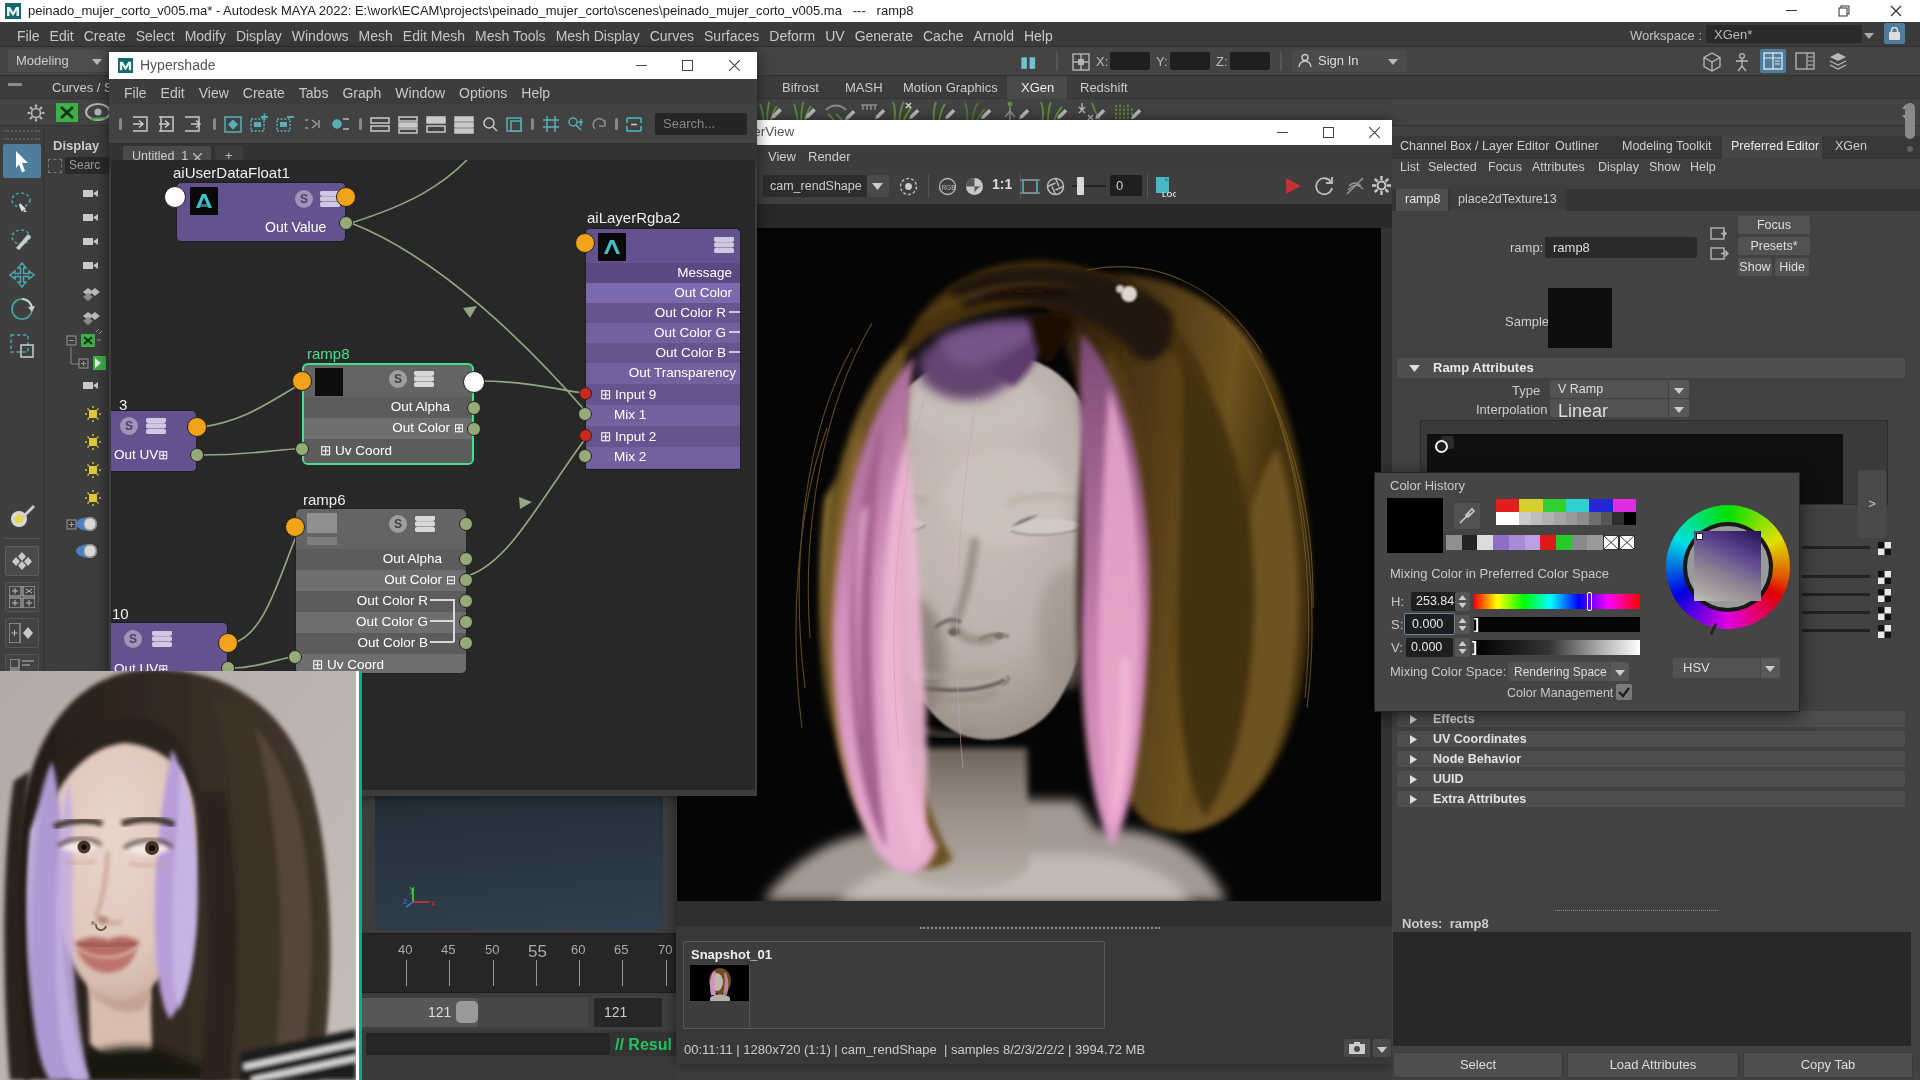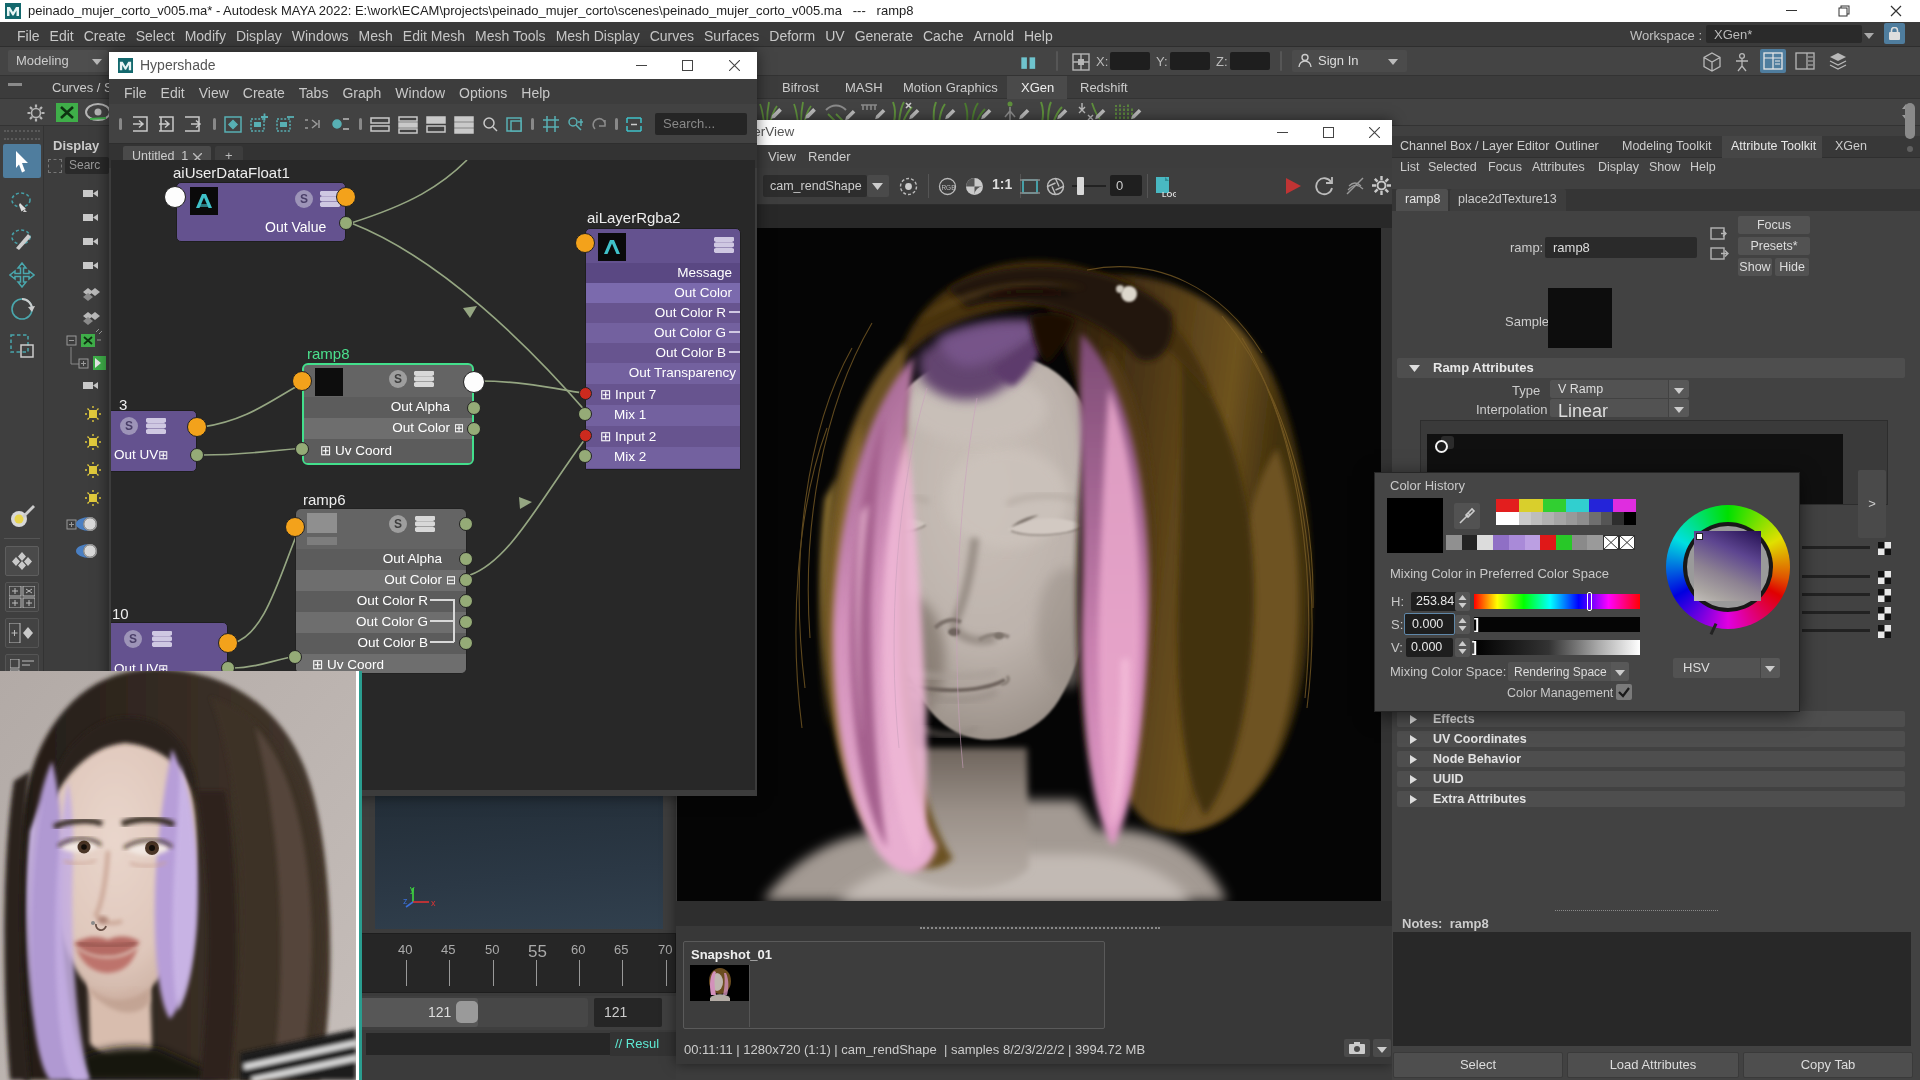--- a/index.html
+++ b/index.html
@@ -348,21 +348,21 @@
       <div class="abs" style="left:100px;top:3px;width:22px;height:22px;background:#9a9a9a;border-radius:5px;"></div>
     </div>
     <div class="abs" style="left:484px;top:2px;width:68px;height:29px;background:#262626;border-radius:2px;">
         <div class="abs" style="left:10px;top:6px;color:#ccc;font-size:14px;">121</div>
       </div>
   </div>
 
   <div class="abs" style="left:0;top:102px;width:566px;height:28px;background:#3b3b3b;">
     <div class="abs" style="left:256px;top:1px;width:244px;height:22px;background:#262626;"></div>
     <div class="abs" style="left:500px;top:0;width:66px;height:24px;background:#333;"></div>
-    <div class="abs" style="left:505px;top:4px;color:#5eead4;font-size:13px;font-weight:normal;">// Resul</div>
+    <div class="abs" style="left:505px;top:4px;color:#22c55e;font-size:16px;font-weight:bold;">// Resul</div>
   </div>
 </div>
 
 <div class="abs" style="left:369px;top:796px;width:294px;height:137px;background:linear-gradient(175deg,#232e38 0%,#2b3845 60%,#31404e 100%);border-left:6px solid #3c3c3c;border-bottom:4px solid #3c3c3c;" id="viewport">
   <svg class="abs" style="left:28px;top:88px;" width="40" height="36" viewBox="0 0 40 36">
     <path d="M10 18 V4" stroke="#3fda3f" stroke-width="1.6"></path>
       <text x="7" y="8" fill="#3fda3f" font-size="9">y</text>
     <path d="M10 18 H26" stroke="#d33" stroke-width="1.6"></path>
       <text x="28" y="22" fill="#d33" font-size="9">x</text>
     <path d="M10 18 L3 23" stroke="#3a6fd8" stroke-width="1.6"></path>
@@ -614,21 +614,21 @@
   </div>
 </div>
 
 <div class="abs" style="left:1392px;top:126px;width:528px;height:954px;background:#404040;" id="rightdock">
 
   <div class="abs" style="left:0;top:10px;width:528px;height:22px;background:#383838;border-bottom:1px solid #2f2f2f;">
     <div class="abs txt" style="left:8px;top:3px;font-size:12.5px;">Channel Box / Layer Editor</div>
     <div class="abs txt" style="left:163px;top:3px;font-size:12.5px;">Outliner</div>
     <div class="abs txt" style="left:230px;top:3px;font-size:12.5px;">Modeling Toolkit</div>
     <div class="abs" style="left:330px;top:0;width:100px;height:22px;background:#464646;">
-        <div class="abs txt" style="left:9px;top:3px;font-size:12.5px;color:#e8e8e8;">Attribute Toolkit</div>
+        <div class="abs txt" style="left:9px;top:3px;font-size:12.5px;color:#e8e8e8;">Preferred Editor</div>
       </div>
     <div class="abs txt" style="left:443px;top:3px;font-size:12.5px;">XGen</div>
   </div>
 
   <div class="abs" style="left:0;top:32px;width:528px;height:20px;">
     <div class="abs txt" style="left:8px;top:2px;font-size:12.5px;">List</div>
     <div class="abs txt" style="left:36px;top:2px;font-size:12.5px;">Selected</div>
     <div class="abs txt" style="left:96px;top:2px;font-size:12.5px;">Focus</div>
     <div class="abs txt" style="left:140px;top:2px;font-size:12.5px;">Attributes</div>
     <div class="abs txt" style="left:206px;top:2px;font-size:12.5px;">Display</div>
@@ -931,21 +931,21 @@
                 <rect x="1" y="6.6" width="18" height="2.6" rx="1.3"></rect>
                 <rect x="1" y="12.2" width="18" height="2.6" rx="1.3"></rect>
               </g>
             </svg>
       <div class="abs" style="left:0;top:34px;width:156px;height:20px;background:#5a4883;color:#fff;font-size:13.5px;text-align:right;padding:2px 10px 0 0;">Message</div>
       <div class="abs" style="left:0;top:54px;width:156px;height:20px;background:#7b6aad;color:#fff;font-size:13.5px;text-align:right;padding:2px 10px 0 0;">Out Color</div>
       <div class="abs" style="left:0;top:74px;width:156px;height:20px;background:#67548f;color:#fff;font-size:13.5px;text-align:right;padding:2px 16px 0 0;">Out Color R</div>
       <div class="abs" style="left:0;top:94px;width:156px;height:20px;background:#73619f;color:#fff;font-size:13.5px;text-align:right;padding:2px 16px 0 0;">Out Color G</div>
       <div class="abs" style="left:0;top:114px;width:156px;height:20px;background:#67548f;color:#fff;font-size:13.5px;text-align:right;padding:2px 16px 0 0;">Out Color B</div>
       <div class="abs" style="left:0;top:134px;width:156px;height:21px;background:#73619f;color:#fff;font-size:13.5px;text-align:right;padding:2px 6px 0 0;">Out Transparency</div>
-      <div class="abs" style="left:0;top:155px;width:156px;height:21px;background:#67548f;color:#fff;font-size:13.5px;padding:2px 0 0 14px;">⊞ Input 7</div>
+      <div class="abs" style="left:0;top:155px;width:156px;height:21px;background:#67548f;color:#fff;font-size:13.5px;padding:2px 0 0 14px;">⊞ Input 9</div>
       <div class="abs" style="left:0;top:176px;width:156px;height:21px;background:#73619f;color:#fff;font-size:13.5px;padding:2px 0 0 28px;">Mix 1</div>
       <div class="abs" style="left:0;top:197px;width:156px;height:21px;background:#67548f;color:#fff;font-size:13.5px;padding:2px 0 0 14px;">⊞ Input 2</div>
       <div class="abs" style="left:0;top:218px;width:156px;height:21px;background:#73619f;color:#fff;font-size:13.5px;padding:2px 0 0 28px;">Mix 2</div>
       <div class="abs" style="left:143px;top:82px;width:12px;height:1.5px;background:#cfc8e2;"></div>
       <div class="abs" style="left:143px;top:102px;width:12px;height:1.5px;background:#cfc8e2;"></div>
       <div class="abs" style="left:143px;top:122px;width:12px;height:1.5px;background:#cfc8e2;"></div>
     </div>
     <div class="abs" style="left:464px;top:125px;width:20px;height:20px;background:#f3a21b;border-radius:50%;border:1px solid #222;"></div>
     <div class="abs" style="left:468px;top:279px;width:13px;height:13px;background:#cc2a1e;border-radius:50%;border:1px solid #222;"></div>
     <div class="abs" style="left:467px;top:299px;width:14px;height:14px;background:#95ab77;border-radius:50%;border:1px solid #222;"></div>

